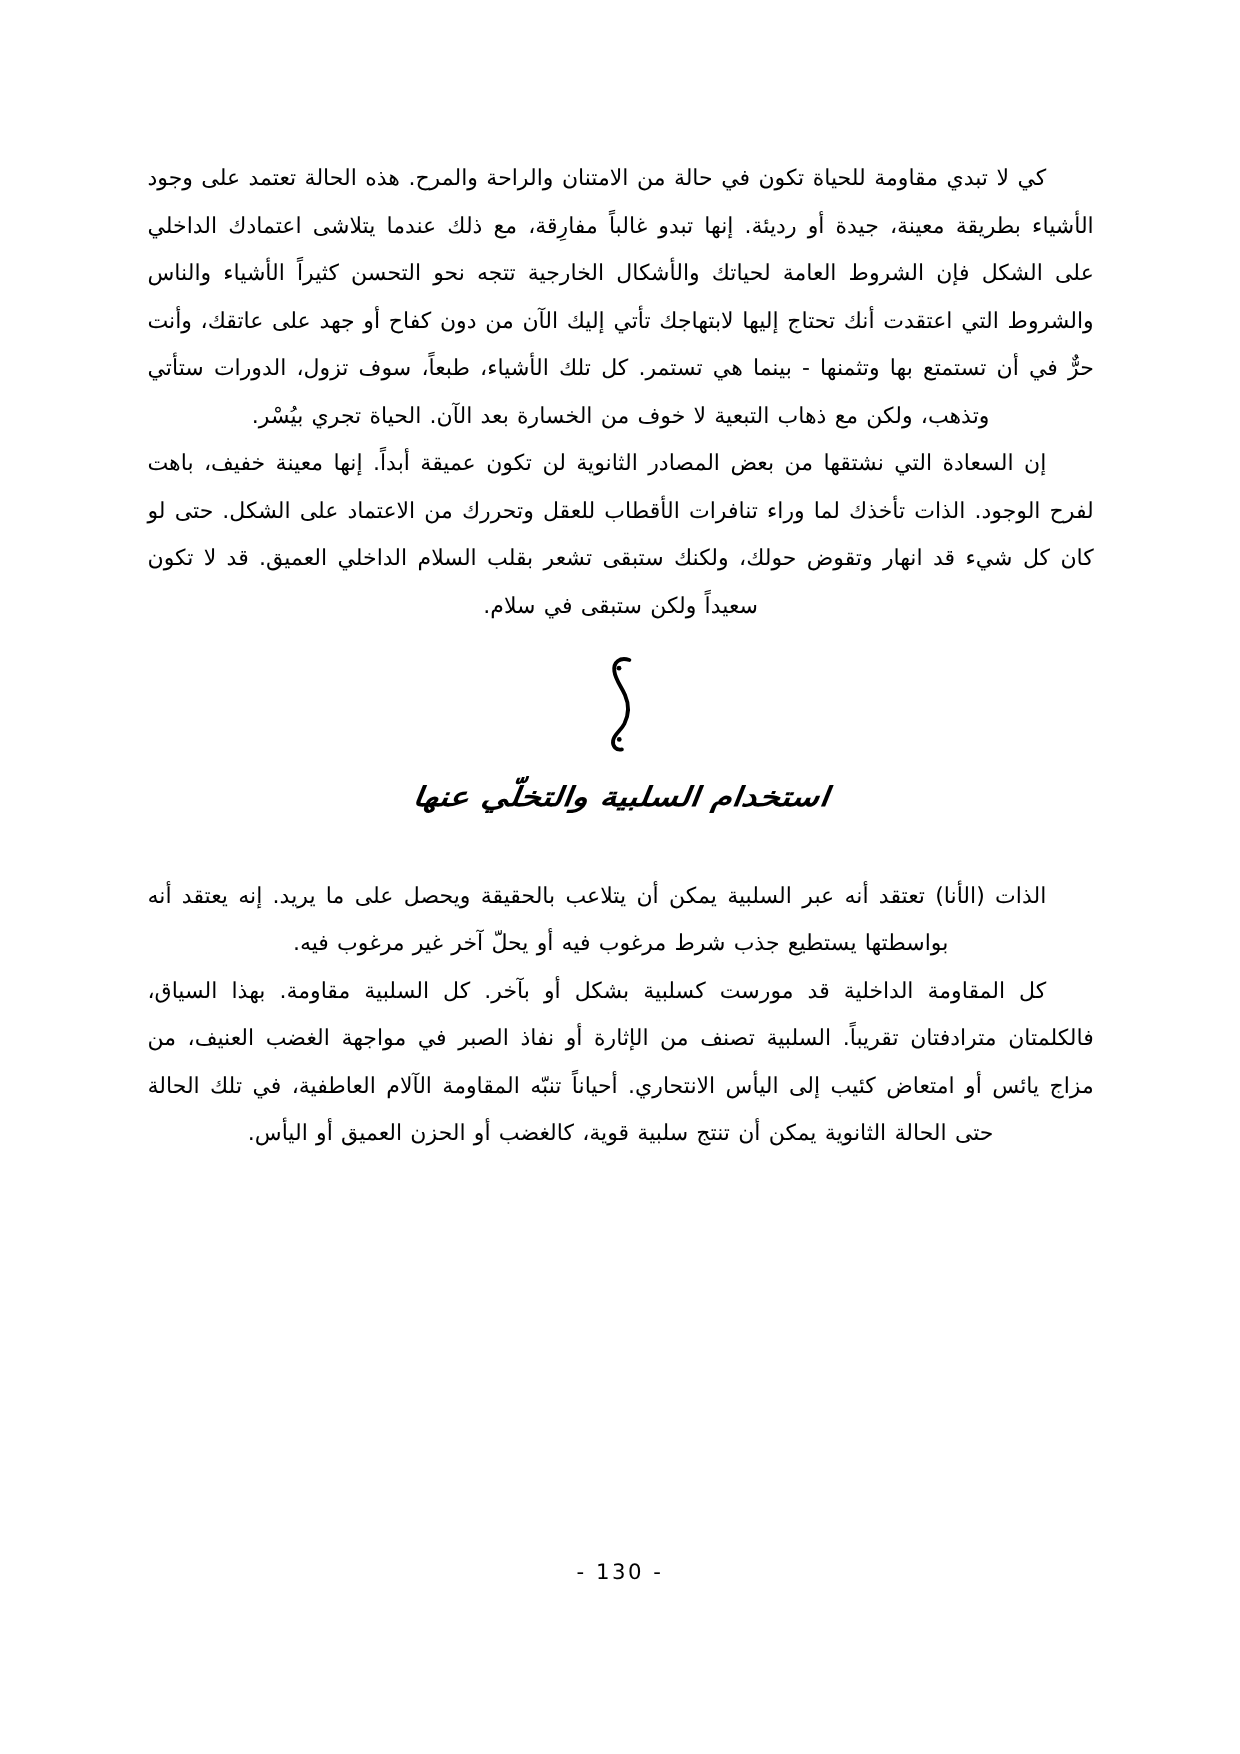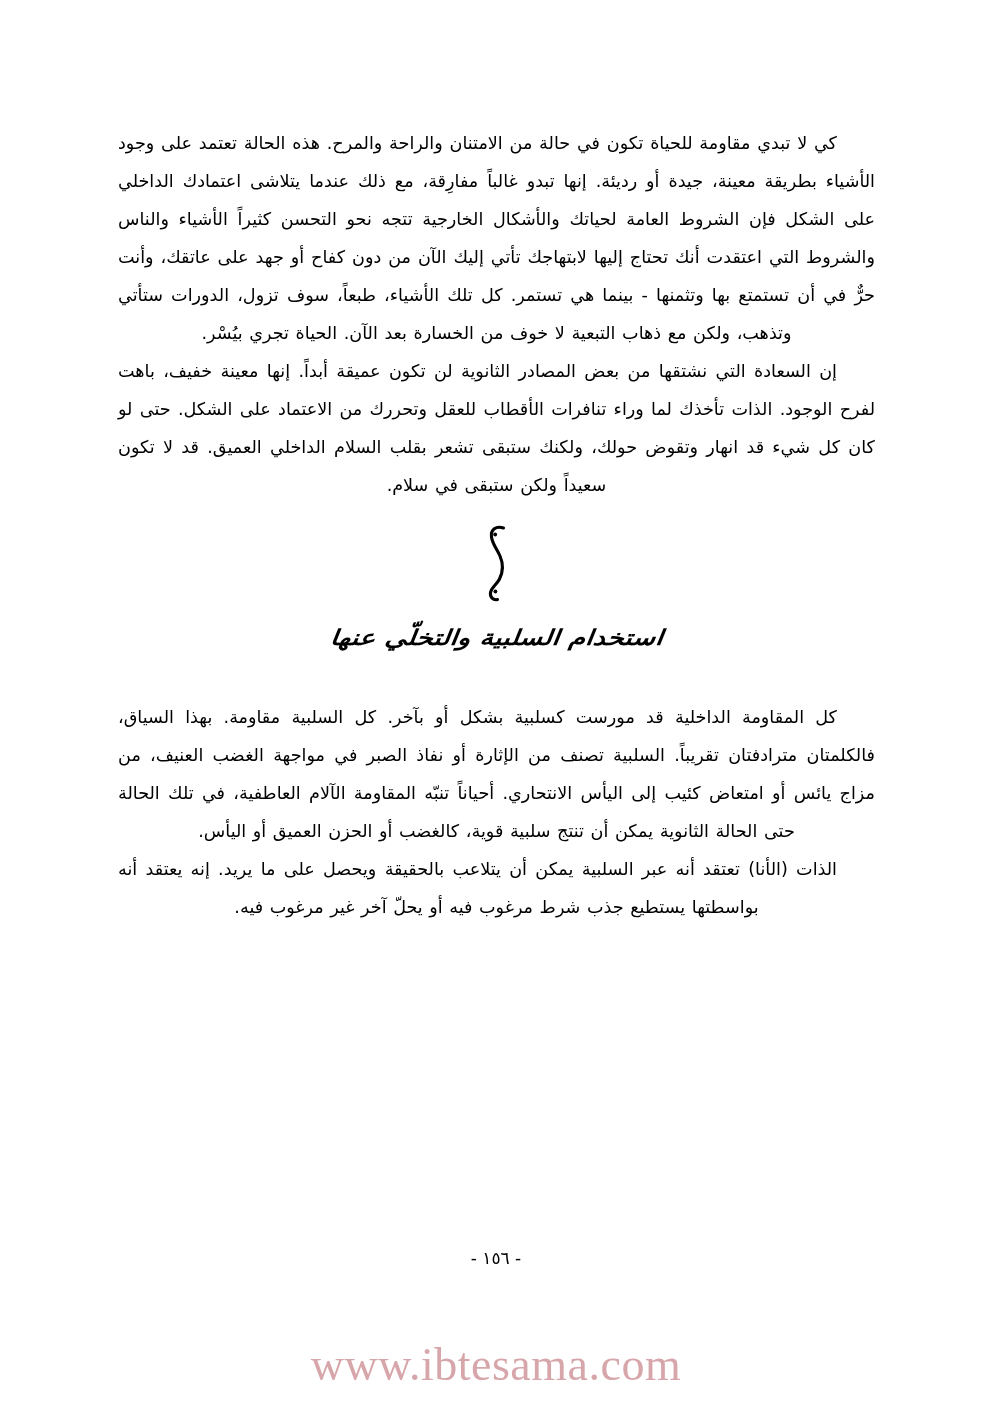--- a/index.html
+++ b/index.html
@@ -127,23 +127,22 @@
           <circle cx="18.2" cy="12.5" r="1.9" fill="#000000"></circle>
           <circle cx="18.4" cy="69.5" r="1.9" fill="#000000"></circle>
         </svg>
       </span>
     </div>
 
     <h2 class="section-heading">استخدام السلبية والتخلّي عنها</h2>
 
     <div class="after-heading-gap"></div>
 
+    <p class="para indent">الذات (الأنا) تعتقد أنه عبر السلبية يمكن أن يتلاعب بالحقيقة ويحصل على ما يريد. إنه يعتقد أنه بواسطتها يستطيع جذب شرط مرغوب فيه أو يحلّ آخر غير مرغوب فيه.</p>
+
     <p class="para indent">كل المقاومة الداخلية قد مورست كسلبية بشكل أو بآخر. كل السلبية مقاومة. بهذا السياق، فالكلمتان مترادفتان تقريباً. السلبية تصنف من الإثارة أو نفاذ الصبر في مواجهة الغضب العنيف، من مزاج يائس أو امتعاض كئيب إلى اليأس الانتحاري. أحياناً تنبّه المقاومة الآلام العاطفية، في تلك الحالة حتى الحالة الثانوية يمكن أن تنتج سلبية قوية، كالغضب أو الحزن العميق أو اليأس.</p>
-
-    <p class="para indent">الذات (الأنا) تعتقد أنه عبر السلبية يمكن أن يتلاعب بالحقيقة ويحصل على ما يريد. إنه يعتقد أنه بواسطتها يستطيع جذب شرط مرغوب فيه أو يحلّ آخر غير مرغوب فيه.</p>
 
   </div>
 
-  <div class="page-number">- ١٥٦ -</div>
+  <div class="page-number">- 130 -</div>
 
-  <div class="watermark">www.ibtesama.com</div>
 
 </div>
 
 </body></html>

